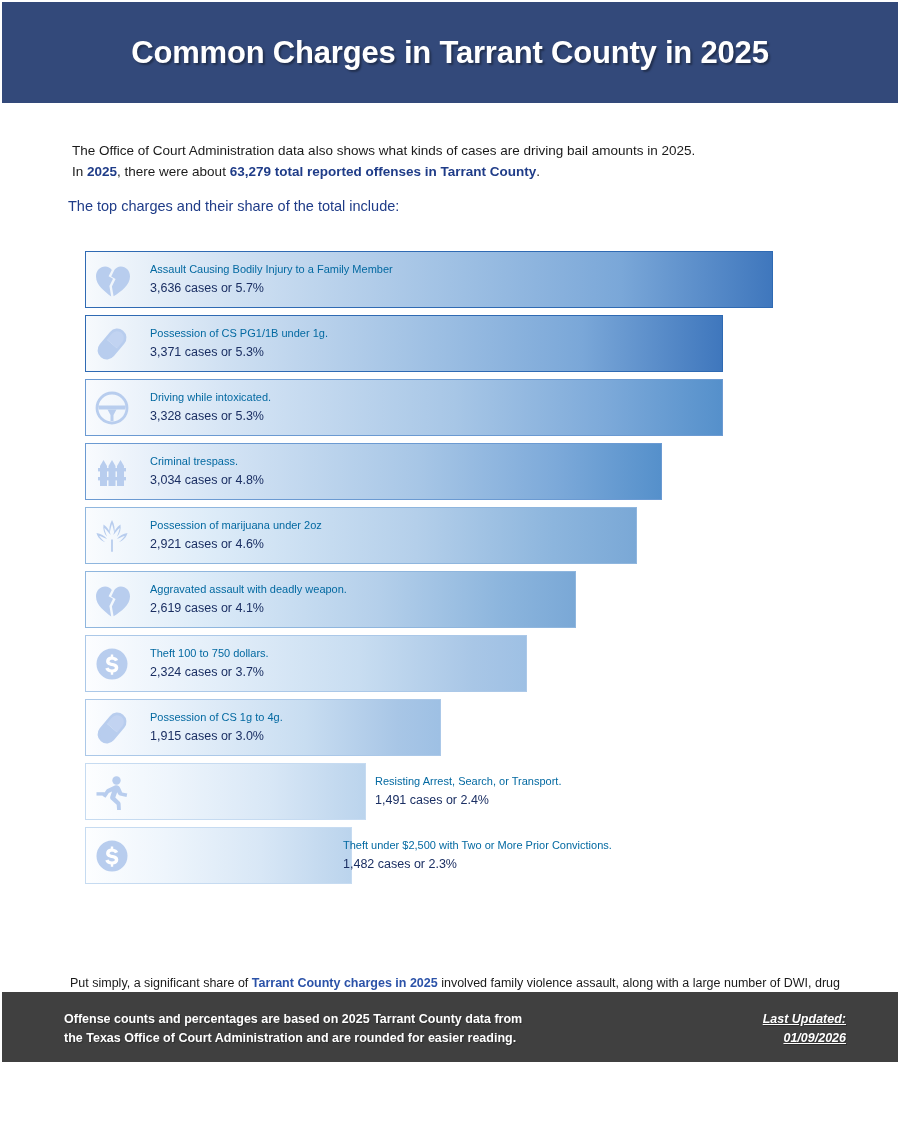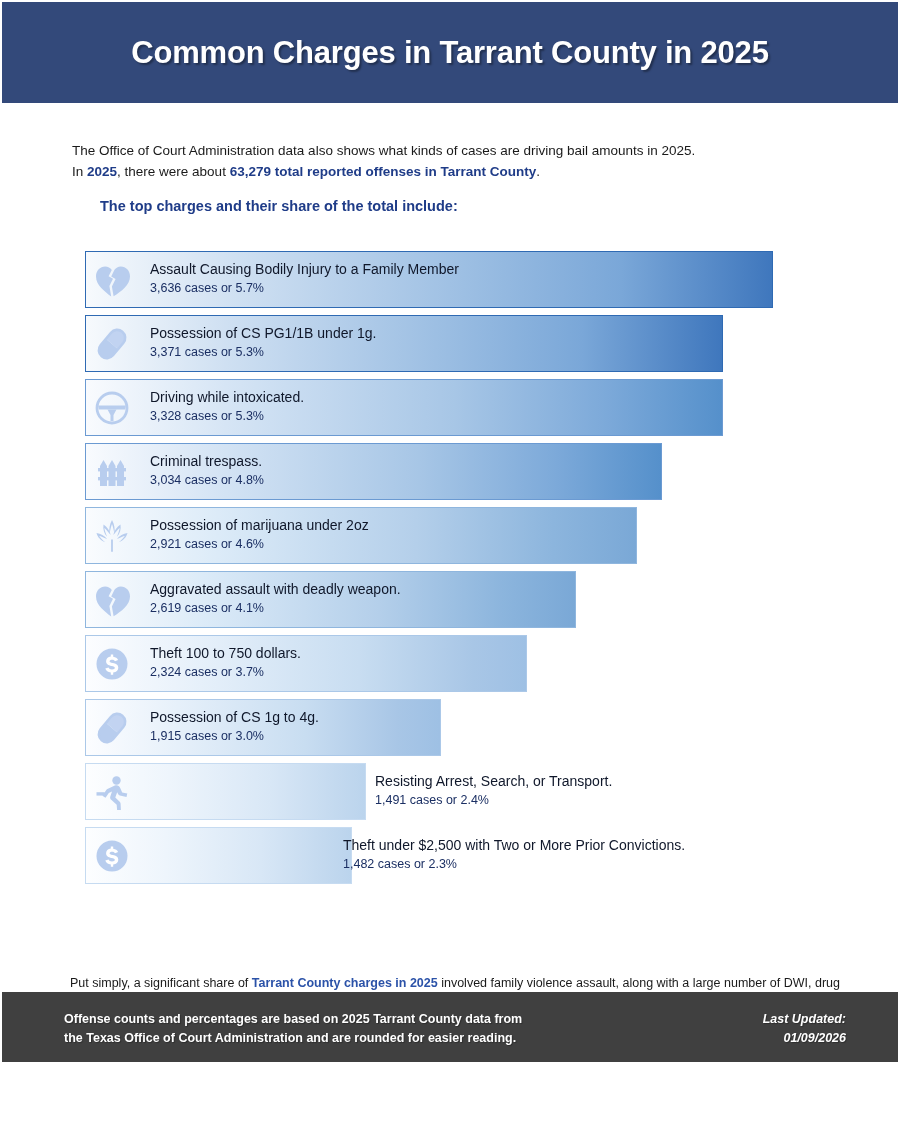--- a/index.html
+++ b/index.html
@@ -57,23 +57,22 @@
   }
   .accent {
     color: #1f3c88;
     font-weight: bold;
   }
   .intro-sub {
     position: absolute;
     left: 68px;
     top: 198px;
     font-size: 14.5px;
-    font-weight: bold;
+    font-weight: normal;
     color: #1f3c88;
-    margin-left: 32px;
   }
 
   
   .chart {
     position: absolute;
     left: 0;
     top: 251px;
     width: 900px;
   }
   .bar-row {
@@ -108,22 +107,22 @@
   }
   .bar-icon svg { display: block; }
 
   .bar-labels {
     position: absolute;
     top: 9px;
     display: block;
   }
   .bar-labels.inside { left: 150px; }
   .bar-title {
-    font-size: 14px;
-    color: #0f172a;
+    font-size: 11px;
+    color: #0369a1;
     line-height: 18px;
     white-space: nowrap;
   }
   .bar-stat {
     font-size: 12.5px;
     font-weight: normal;
     color: #1b2f63;
     line-height: 20px;
     white-space: nowrap;
   }
@@ -164,20 +163,21 @@
     position: absolute;
     right: 52px;
     top: 18px;
     color: #ffffff;
     font-size: 12.5px;
     font-weight: bold;
     font-style: italic;
     line-height: 19px;
     text-align: right;
     text-shadow: 1px 1px 1px rgba(0,0,0,0.3);
+    text-decoration: underline;
   }
 </style>
 </head>
 <body>
 
 <div id="page">
 
   <div class="header-banner">
     <div class="header-title">Common Charges in Tarrant County in 2025</div>
   </div>

